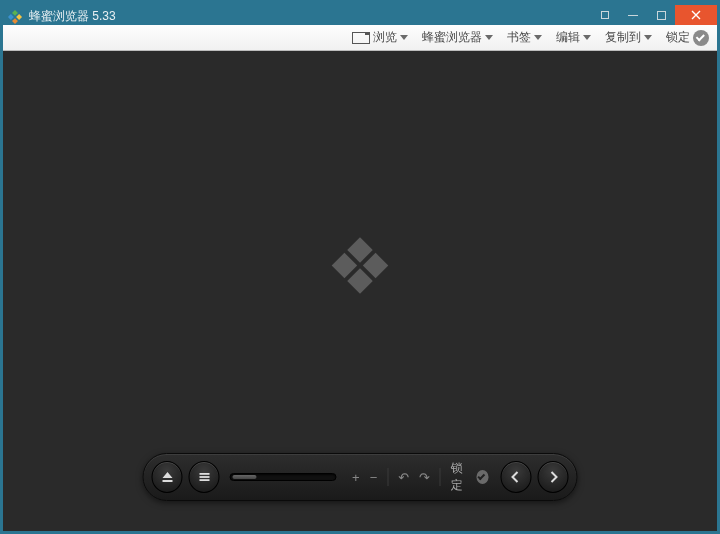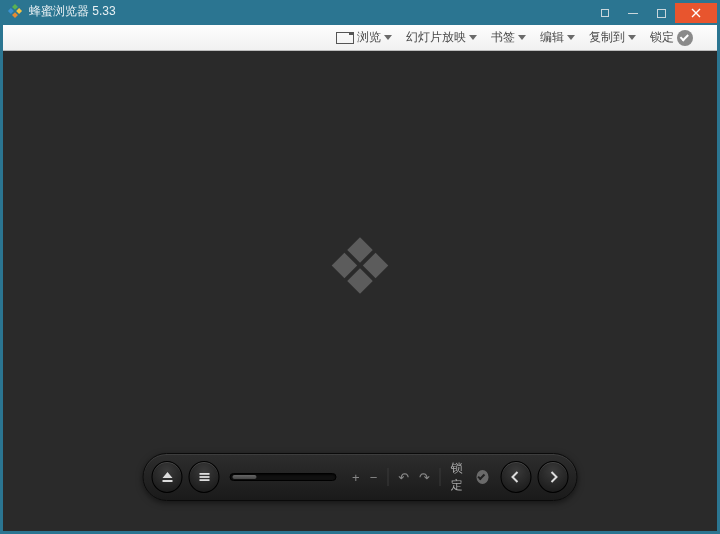--- a/index.html
+++ b/index.html
@@ -15,21 +15,21 @@
 .window {
   position: absolute;
   top: 3px; left: 3px; right: 3px; bottom: 3px;
   display: flex;
   flex-direction: column;
 }
 .titlebar {
   height: 22px;
   background: #2b7591;
   display: flex;
-  align-items: flex-start;
+  align-items: flex-end;
   padding-left: 4px;
 }
 .app-icon {
   width: 16px; height: 16px;
   margin-right: 6px;
   display: flex; align-items: center; justify-content: center;
 }
 .app-icon svg { width: 16px; height: 16px; }
 .title { color: #e8f0f3; font-size: 12px; }
 .win-controls { margin-left: auto; display: flex; align-items: center; }
@@ -42,21 +42,21 @@
 .win-btn.close svg { width: 10px; height: 10px; }
 .win-sq { width: 8px; height: 8px; border: 1px solid #c9d6db; }
 .win-min { width: 10px; border-top: 1px solid #c9d6db; }
 .toolbar {
   height: 26px;
   background: linear-gradient(#fdfdfd, #f1f1f1);
   border-bottom: 1px solid #bcbcbc;
   display: flex;
   align-items: center;
   justify-content: flex-end;
-  padding: 0 24px;
+  padding: 0 8px;
   gap: 14px;
 }
 .tb-item {
   display: flex;
   align-items: center;
   gap: 3px;
   color: #4a4a4a;
   font-size: 12px;
   cursor: pointer;
 }
@@ -209,21 +209,21 @@
     </div>
   </div>
 
   <div class="toolbar">
     <div class="tb-item">
       <span class="rect-icon"></span>
       <span>浏览</span>
       <span class="tri"></span>
     </div>
     <div class="tb-item">
-      <span>幻灯片放映</span>
+      <span>蜂蜜浏览器</span>
       <span class="tri"></span>
     </div>
     <div class="tb-item">
       <span>书签</span>
       <span class="tri"></span>
     </div>
     <div class="tb-item">
       <span>编辑</span>
       <span class="tri"></span>
     </div>

